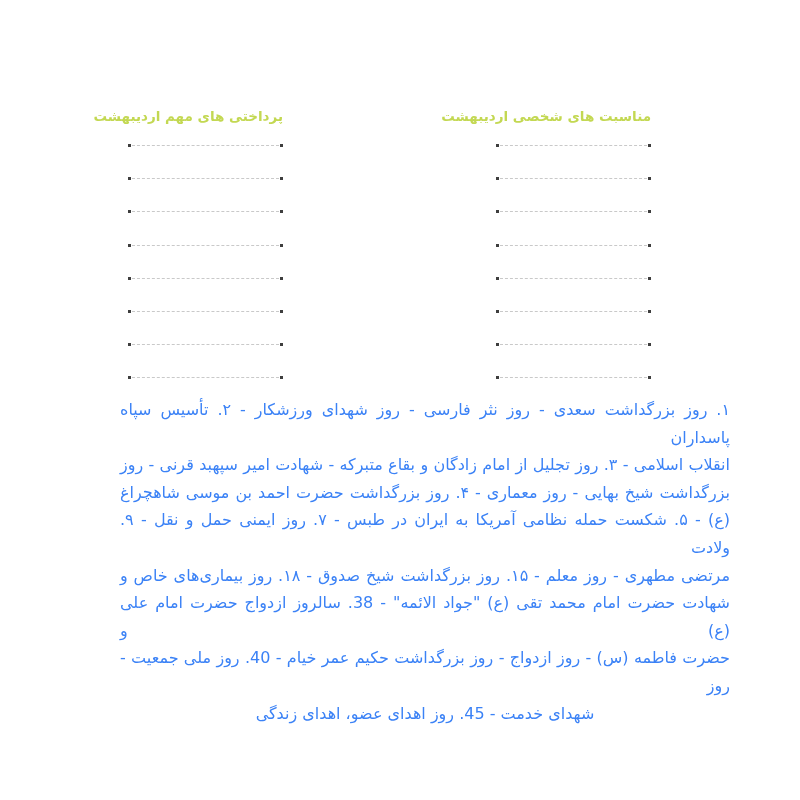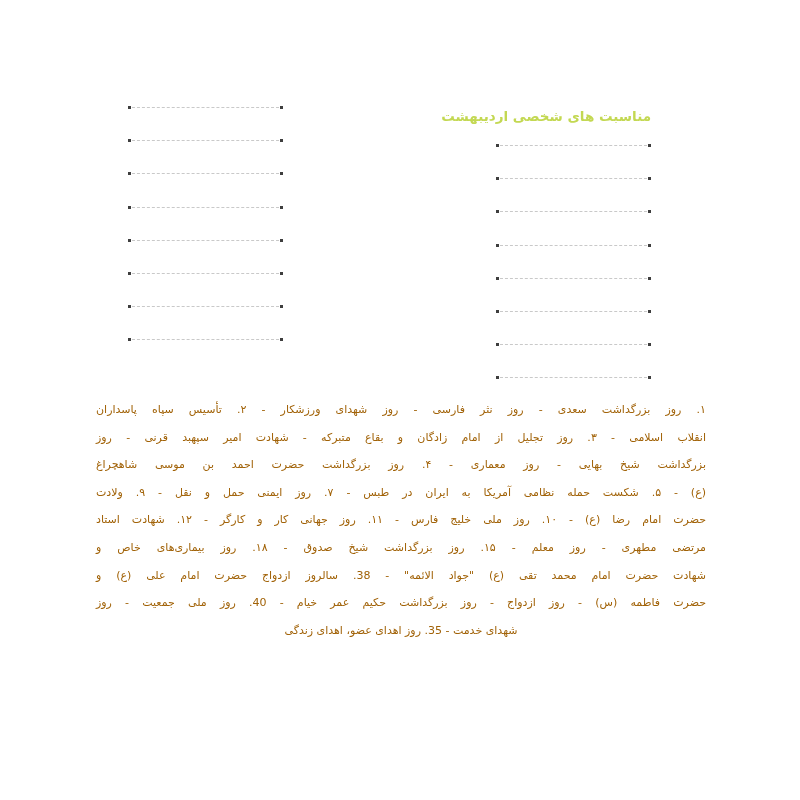--- a/index.html
+++ b/index.html
@@ -23,22 +23,22 @@
     content:""; position:absolute; top:1px; left:4px; right:4px;
     border-top:1px dashed #c9c9c9;
   }
   .blank-row::after {
     content:""; position:absolute; top:0; left:0; width:3px; height:3px;
     background:#3e3e3e; box-shadow:152px 0 0 #3e3e3e;
   }
 
   
   .events {
-    position:absolute; top:396px; left:96px; width:610px;
-    direction:rtl; color:#a16207; font-size:11px;
+    position:absolute; top:396px; left:120px; width:610px;
+    direction:rtl; color:#3b82f6; font-size:16px;
   }
   .para-line {
     line-height:27.6px;
     text-align:justify; text-align-last:justify; text-justify:inter-word;
   }
   .para-line.last { text-align-last:center; }
 </style>
 </head>
 <body>
 
@@ -55,39 +55,39 @@
           <div class="blank-row"></div>
           <div class="blank-row"></div>
           <div class="blank-row"></div>
           <div class="blank-row"></div>
           <div class="blank-row"></div>
           <div class="blank-row"></div>
         </div>
     </section>
 
     <section class="column">
+      <h2 class="col-title">پرداختی های مهم اردیبهشت</h2>
       <div class="rows">
           <div class="blank-row"></div>
           <div class="blank-row"></div>
           <div class="blank-row"></div>
           <div class="blank-row"></div>
           <div class="blank-row"></div>
           <div class="blank-row"></div>
           <div class="blank-row"></div>
           <div class="blank-row"></div>
         </div>
     </section>
 
   </div>
 
   <div class="events">
       <div class="para-line">۱. روز بزرگداشت سعدی - روز نثر فارسی - روز شهدای ورزشکار - ۲. تأسیس سپاه پاسداران</div>
       <div class="para-line">انقلاب اسلامی - ۳. روز تجلیل از امام زادگان و بقاع متبرکه - شهادت امیر سپهبد قرنی - روز</div>
       <div class="para-line">بزرگداشت شیخ بهایی - روز معماری - ۴. روز بزرگداشت حضرت احمد بن موسی شاهچراغ</div>
       <div class="para-line">(ع) - ۵. شکست حمله نظامی آمریکا به ایران در طبس - ۷. روز ایمنی حمل و نقل - ۹. ولادت</div>
-      <div class="para-line">حضرت امام رضا (ع) - ۱۰. روز ملی خلیج فارس - ۱۱. روز جهانی کار و کارگر - ۱۲. شهادت استاد</div>
       <div class="para-line">مرتضی مطهری - روز معلم - ۱۵. روز بزرگداشت شیخ صدوق - ۱۸. روز بیماری‌های خاص و</div>
       <div class="para-line">شهادت حضرت امام محمد تقی (ع) "جواد الائمه" - 38. سالروز ازدواج حضرت امام علی (ع) و</div>
       <div class="para-line">حضرت فاطمه (س) - روز ازدواج - روز بزرگداشت حکیم عمر خیام - 40. روز ملی جمعیت - روز</div>
-      <div class="para-line last">شهدای خدمت - 35. روز اهدای عضو، اهدای زندگی</div>
+      <div class="para-line last">شهدای خدمت - 45. روز اهدای عضو، اهدای زندگی</div>
     </div>
 
 </div>
 
 </body></html>

